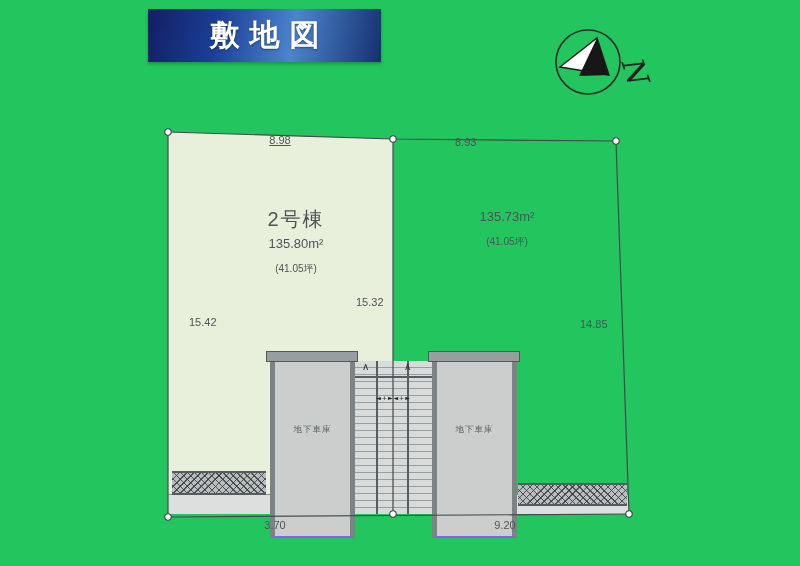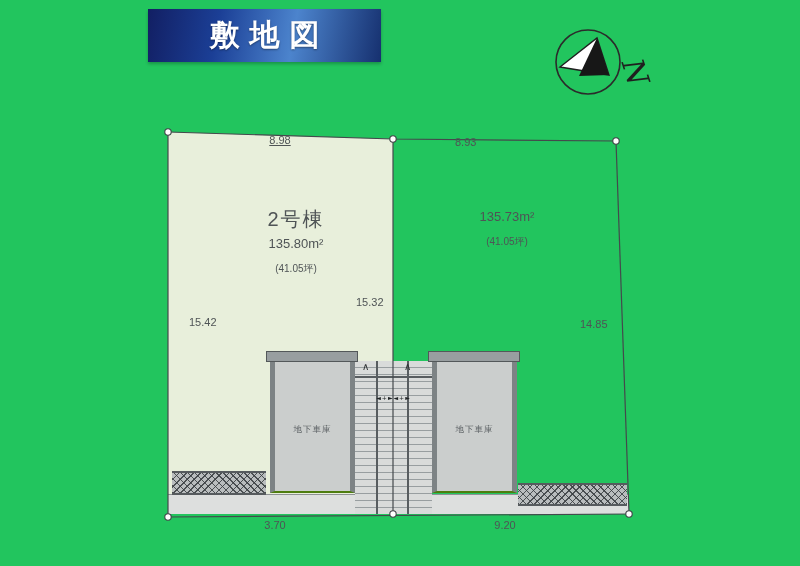--- a/index.html
+++ b/index.html
@@ -38,22 +38,22 @@
         border-top:2px solid #565b5e;border-bottom:2px solid #565b5e;box-sizing:border-box;
         position:absolute;z-index:4;}
   .hatch.left{left:172px;top:471px;width:94px;height:24px;}
   .hatch.right{left:518px;top:483px;width:109px;height:23px;}
 
   
   .garage-cap{position:absolute;height:11px;background:#989ea0;border:1px solid #53585a;
         box-sizing:border-box;z-index:5;}
   .garage-cap.gl{left:266px;top:351px;width:92px;}
   .garage-cap.gr{left:428px;top:351px;width:92px;}
-  .garage{position:absolute;top:362px;height:131px;background:#cbcecd;
-        border-left:5px solid #7d8385;border-right:5px solid #7d8385;border-bottom:2px solid #4d7c0f;
+  .garage{position:absolute;top:362px;height:176px;background:#cbcecd;
+        border-left:5px solid #7d8385;border-right:5px solid #7d8385;border-bottom:2px solid #8b5cf6;
         box-sizing:border-box;z-index:5;}
   .garage.gl{left:270px;width:85px;}
   .garage.gr{left:432px;width:85px;}
   .garage .glabel{position:absolute;left:0;top:62px;width:100%;text-align:center;
         font-size:8.5px;color:#5c6164;letter-spacing:1px;}
 
   
   .overlay{position:absolute;left:0;top:0;width:800px;height:566px;z-index:6;pointer-events:none;}
 
   

